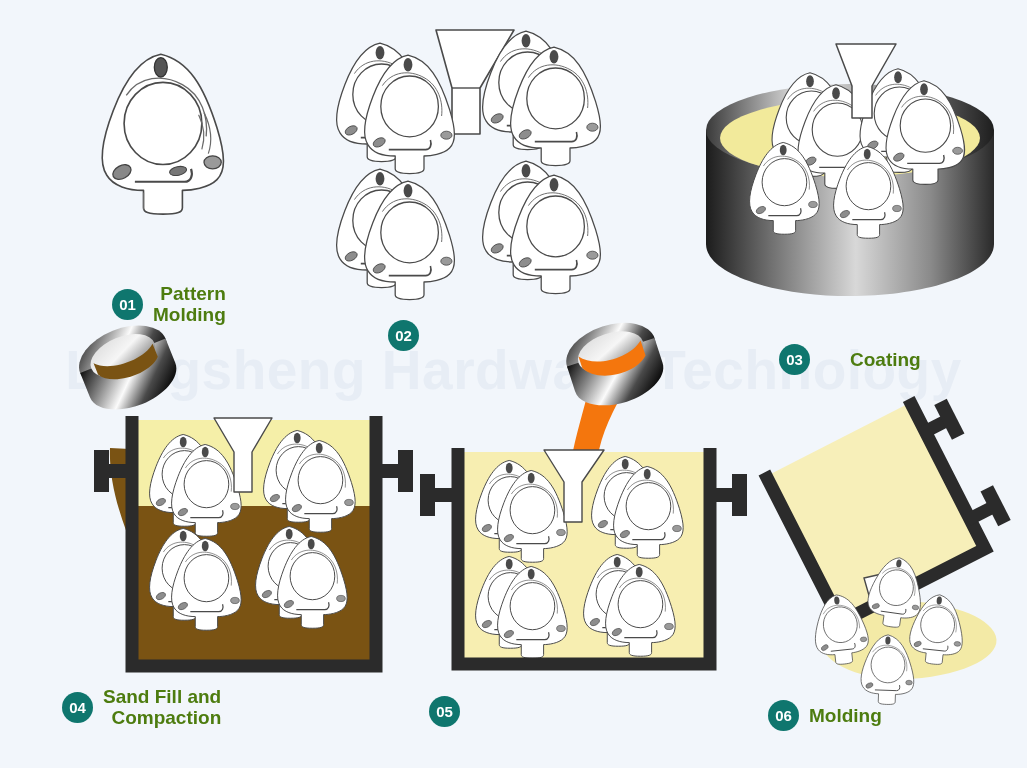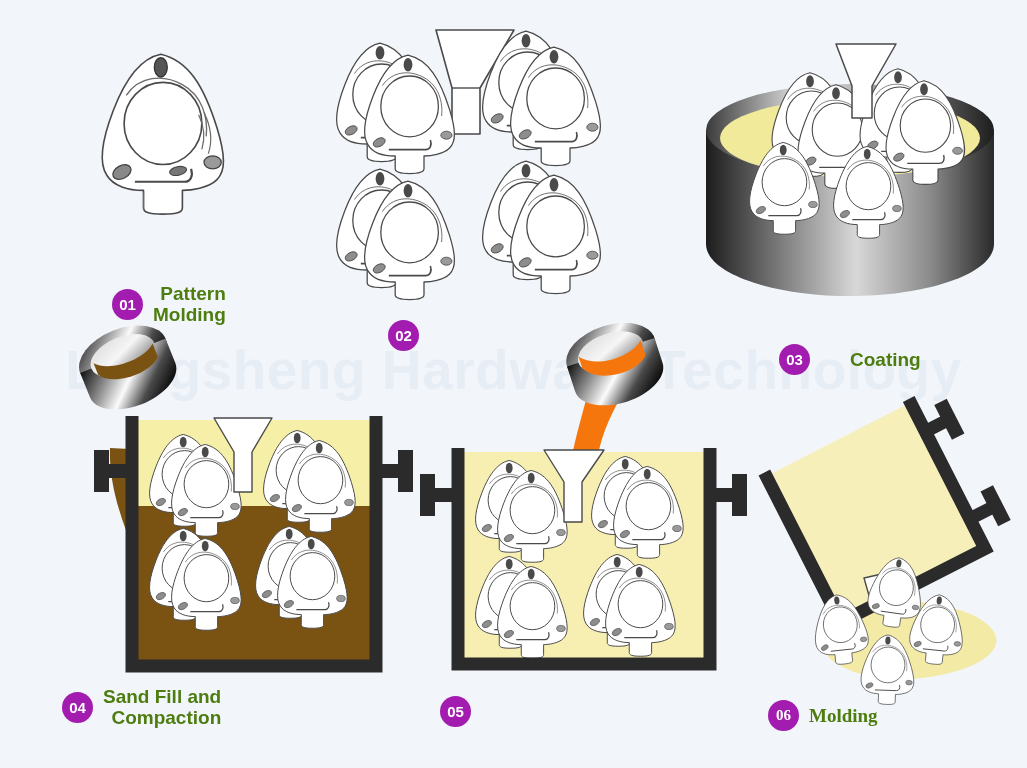--- a/index.html
+++ b/index.html
@@ -24,35 +24,35 @@
     z-index:1;
   }
 
   
   .step-label{
     position:absolute;display:flex;align-items:center;gap:10px;z-index:40;
   }
   .badge{
     flex:0 0 auto;
     width:31px;height:31px;border-radius:50%;
-    background:#a21caf;
+    background:#0f766e;
     color:#fff;font-size:15px;font-weight:700;
     display:flex;align-items:center;justify-content:center;
     line-height:1;
   }
   .step-title{
     font-size:19px;font-weight:700;color:#4d7c0f;
     line-height:1.12;white-space:pre-line;text-align:right;
   }
   .lbl-1{left:112px;top:283px;}
   .lbl-2{left:388px;top:320px;gap:12px;}
   .lbl-3{left:779px;top:344px;gap:40px;}
   .lbl-4{left:62px;top:686px;align-items:center;}
-  .lbl-5{left:440px;top:696px;}
-  .lbl-6{left:768px;top:700px;font-family:Liberation Serif, serif;}
+  .lbl-5{left:429px;top:696px;}
+  .lbl-6{left:768px;top:700px;}
   .lbl-1 .badge,.lbl-2 .badge,.lbl-4 .badge{align-self:center;}
 
   
   .scene{position:absolute;z-index:20;}
   svg{display:block;overflow:visible;}
 </style>
 </head>
 <body style="background: rgb(242, 246, 251);">
 
 <div id="stage">

